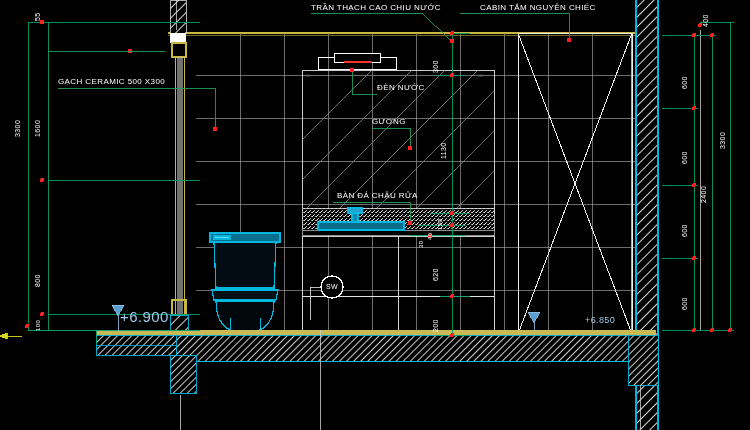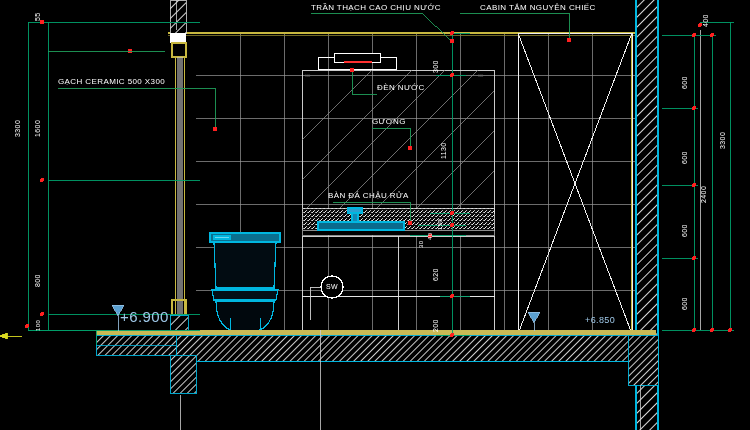--- a/index.html
+++ b/index.html
@@ -315,21 +315,21 @@
       <line x1="28" y1="330" x2="96" y2="330"></line>
     </g>
 
   </svg>
 
   <div class="txt" style="left:311px; top:4px;">TRẦN THẠCH CAO CHỊU NƯỚC</div>
   <div class="txt" style="left:460px; top:4px;margin-left:20px;">CABIN TẮM NGUYÊN CHIẾC</div>
   <div class="txt" style="left:58px; top:78px;">GẠCH CERAMIC 500 X300</div>
   <div class="txt" style="left:377px; top:84px;">ĐÈN NƯỚC</div>
   <div class="txt" style="left:372px; top:118px;">GƯƠNG</div>
-  <div class="txt" style="left:328px; top:192px;">BÀN ĐÁ CHẬU RỬA</div>
+  <div class="txt" style="left:337px; top:192px;">BÀN ĐÁ CHẬU RỬA</div>
 
   <div class="txt txt-sm" style="left:326px; top:283px;">SW</div>
 
   <div class="txt txt-blue" style="left:120px; top:309px; font-size:15px;">+6.900</div>
   <div class="txt txt-blue" style="left:537px; top:316px; font-size:9px;margin-left:48px;">+6.850</div>
 
   <div class="txt txt-vert txt-sm" style="left:41px; top:14px;">55</div>
   <div class="txt txt-vert txt-sm" style="left:41px; top:130px;">1600</div>
   <div class="txt txt-vert txt-sm" style="left:41px; top:280px;">800</div>
   <div class="txt txt-vert txt-xs" style="left:41px; top:325px;">100</div>

